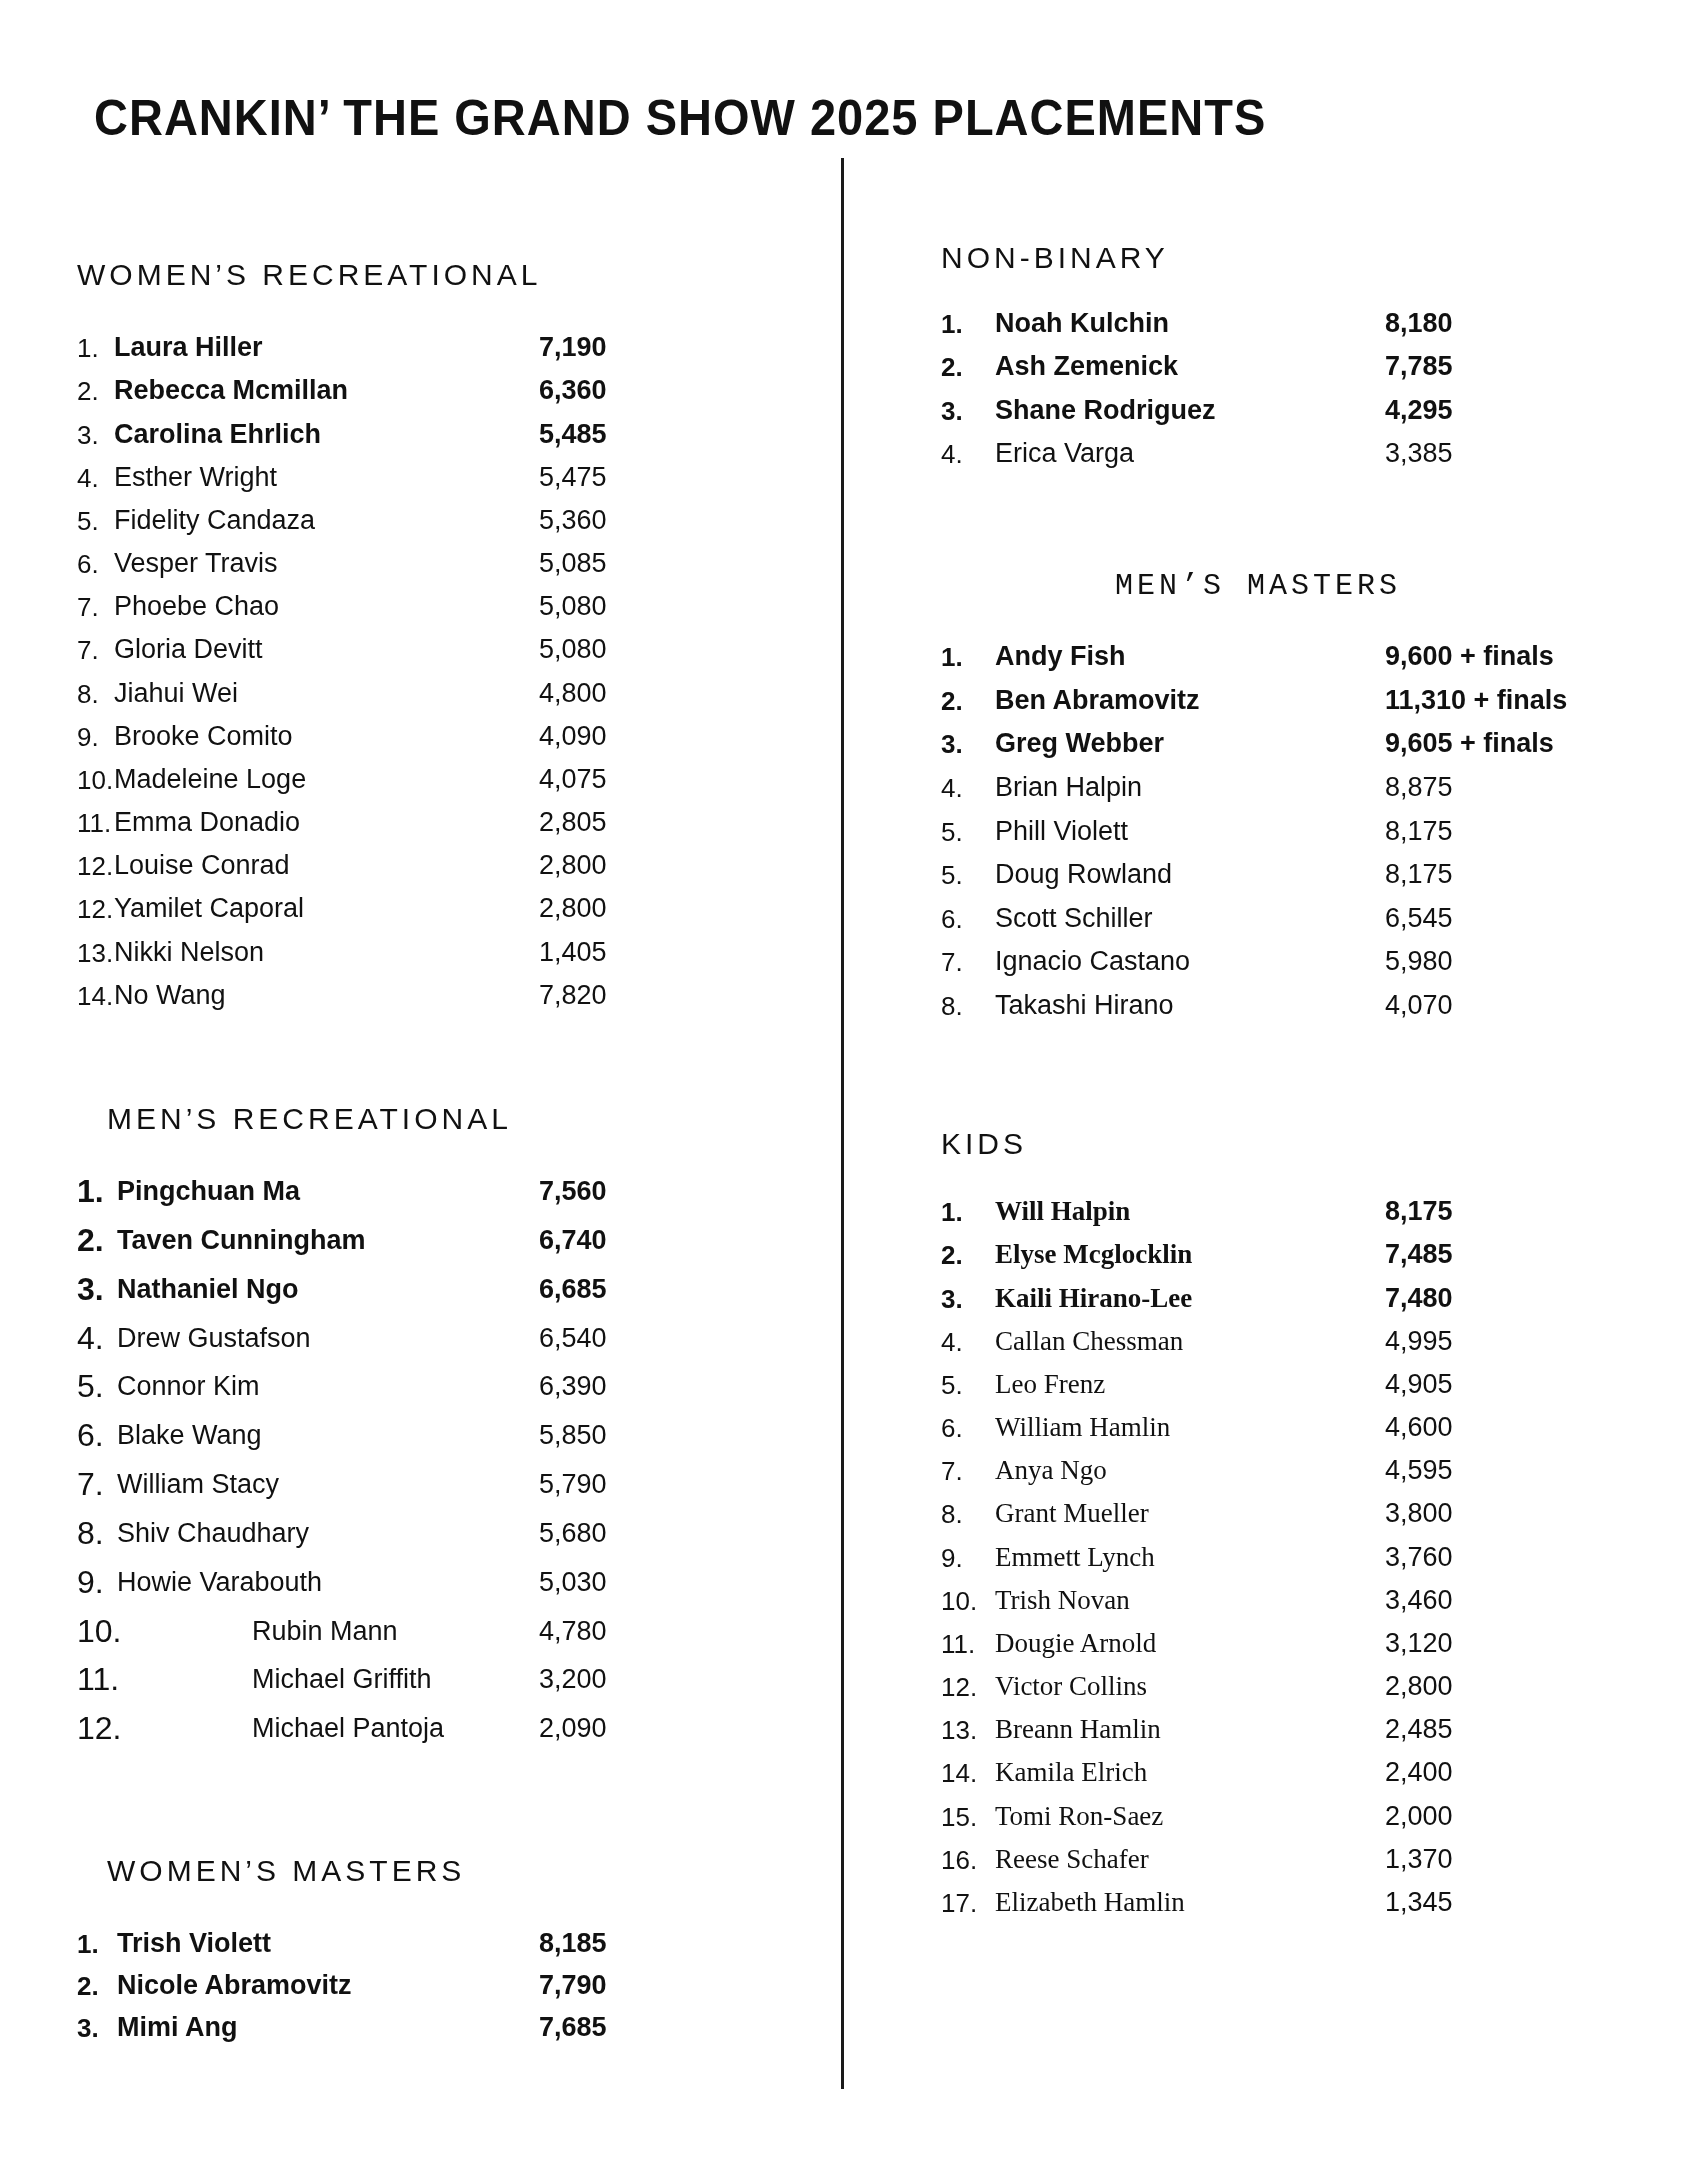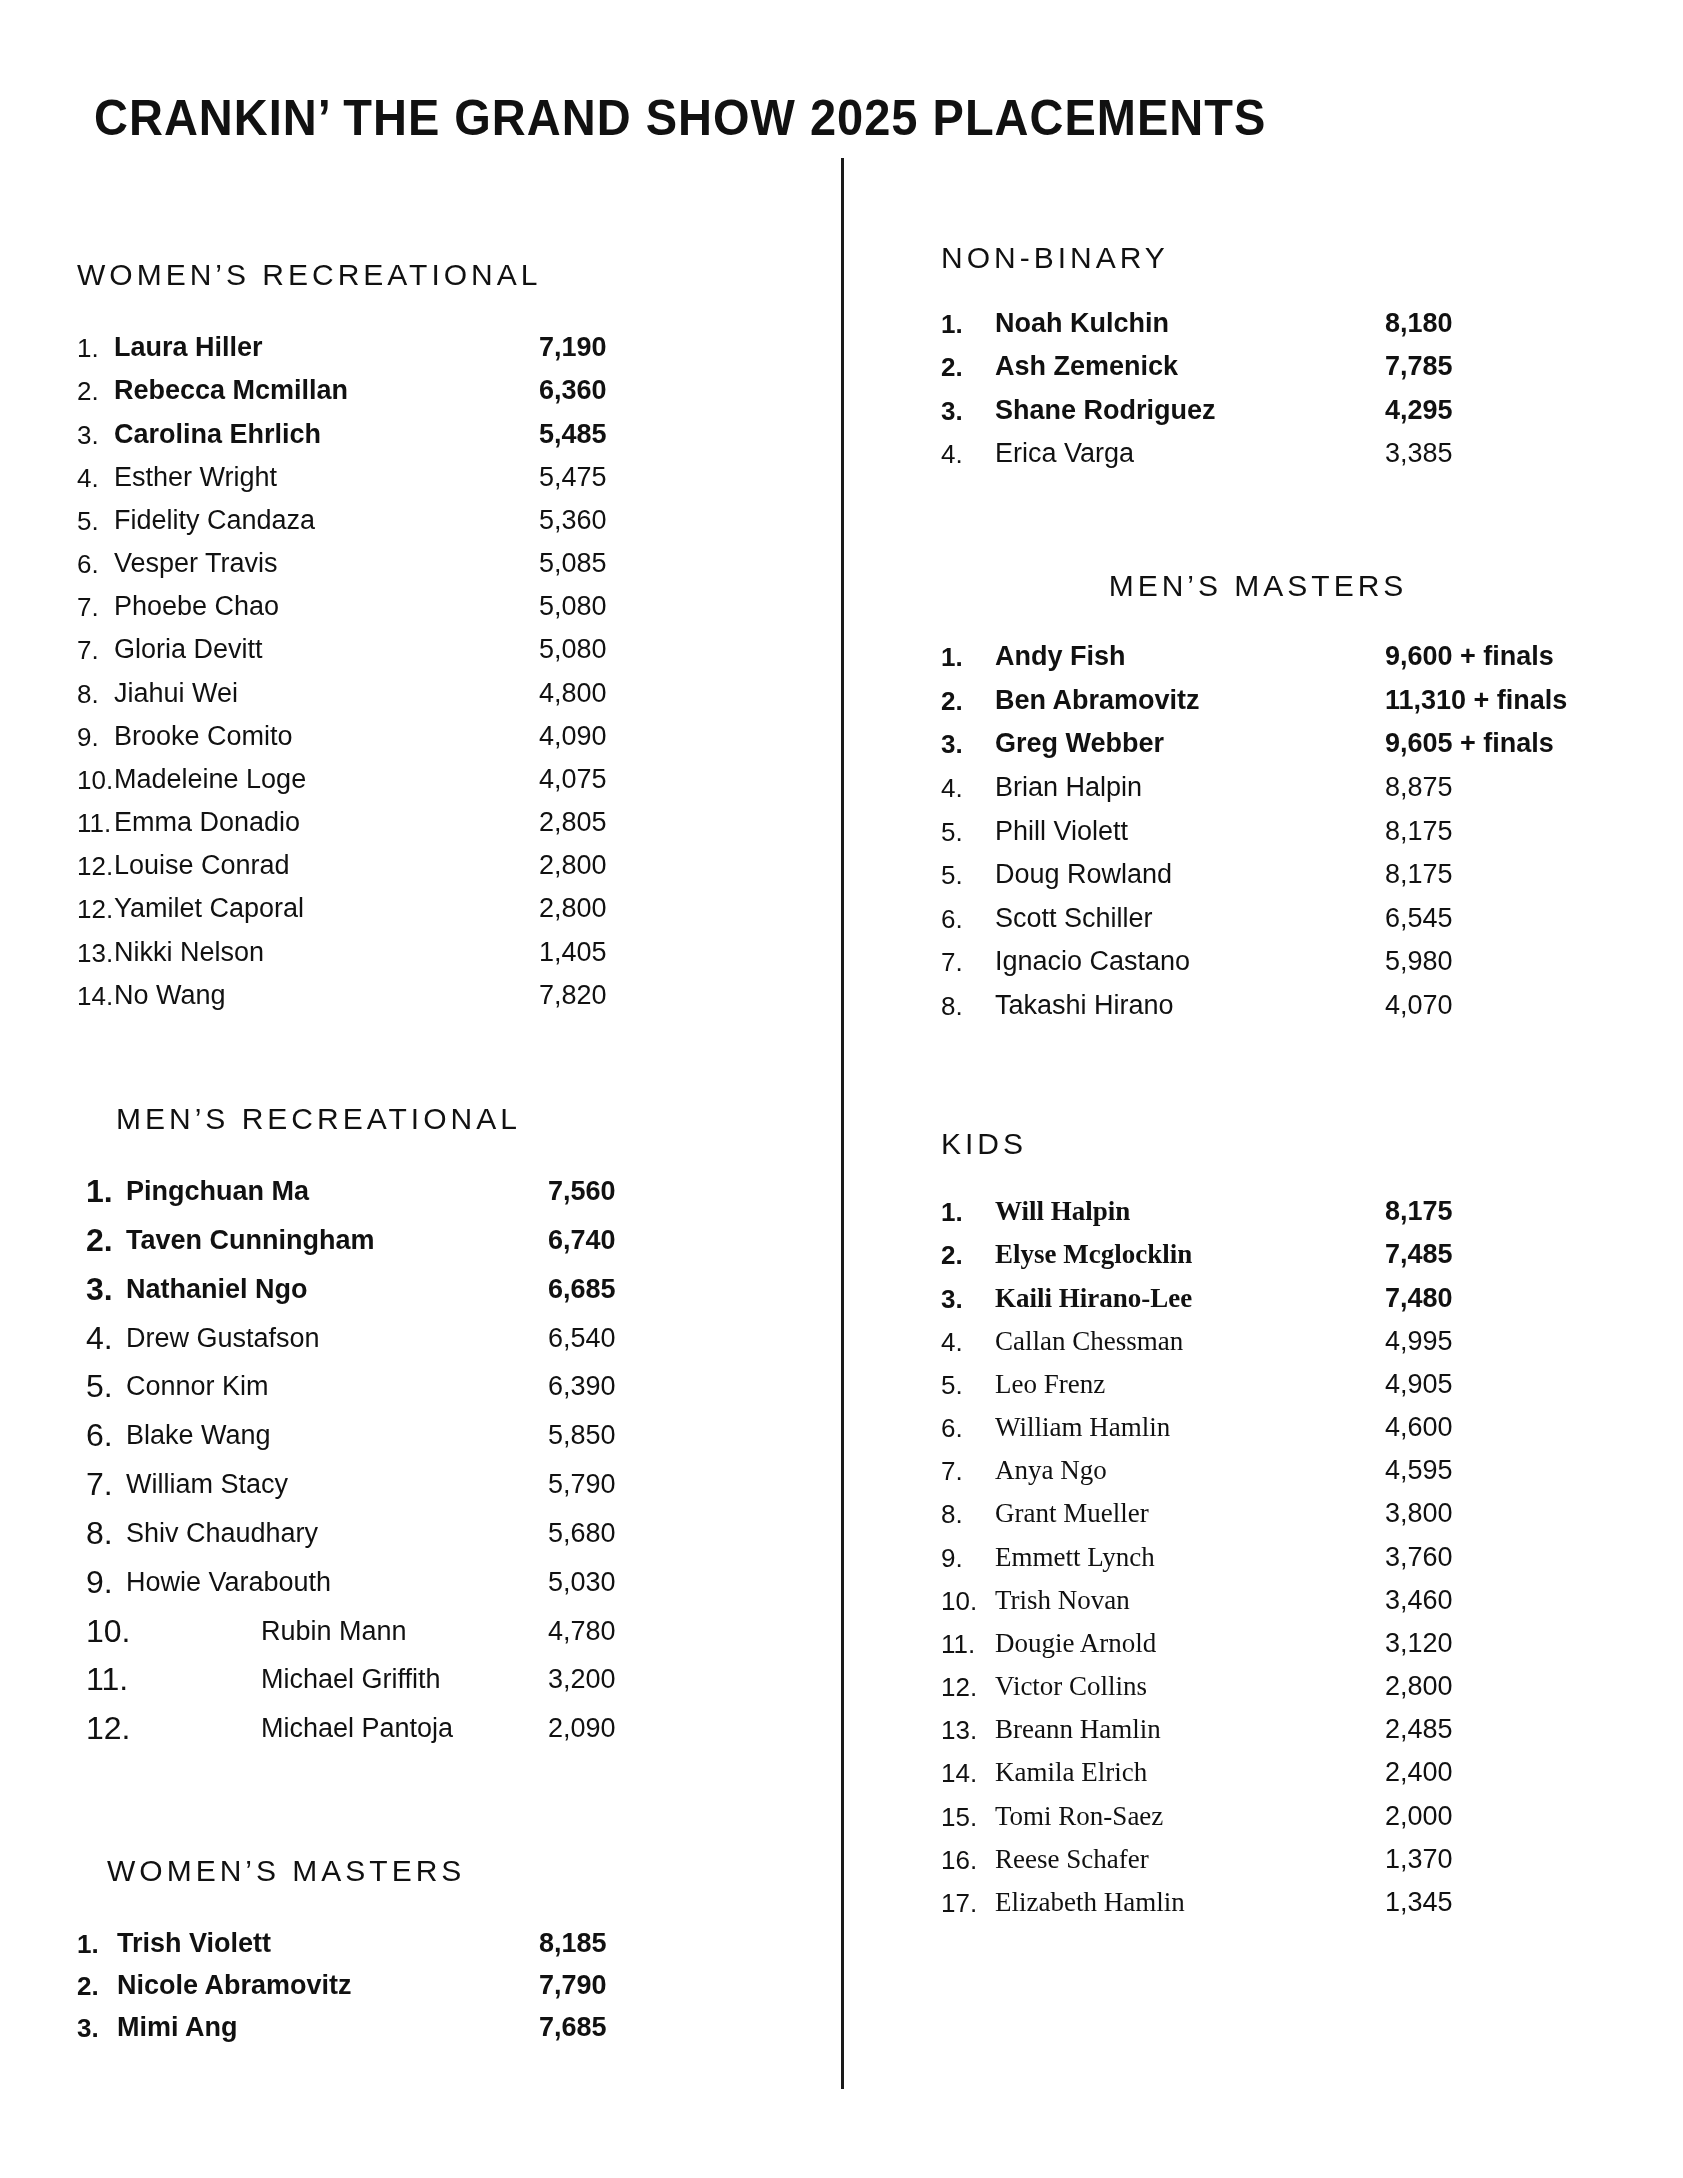--- a/index.html
+++ b/index.html
@@ -48,39 +48,39 @@
   .row .name{position:absolute;}
   .row .score{position:absolute;}
   .b{font-weight:bold;}
 
   
   .sec-wrec{left:77px;top:241px;width:713px;height:871px;margin-top:17px;}
   .sec-wrec .hdr{left:0;width:450px;text-align:center;}
   .sec-wrec .row .name{left:37px;}
   .sec-wrec .row .score{left:462px;}
 
-  .sec-mrec{left:86px;top:1102px;width:713px;height:752px;}
+  .sec-mrec{left:77px;top:1102px;width:713px;height:752px;}
   .sec-mrec .hdr{left:30px;}
   .sec-mrec .row .rank{font-size:32px;top:-3px;}
   .sec-mrec .row .name{left:40px;}
   .sec-mrec .row.indent .name{left:175px;}
   .sec-mrec .row .score{left:462px;}
 
   .sec-wmas{left:77px;top:1854px;width:713px;height:327px;}
   .sec-wmas .hdr{left:30px;}
   .sec-wmas .row .name{left:40px;}
   .sec-wmas .row .score{left:462px;}
 
   .sec-nb{left:941px;top:241px;width:713px;height:327px;}
   .sec-nb .hdr{left:0;}
   .sec-nb .row .name{left:54px;}
   .sec-nb .row .score{left:444px;}
 
   .sec-mmas{left:941px;top:569px;width:713px;height:554px;}
-  .sec-mmas .hdr{left:0;width:634px;text-align:center;}
+  .sec-mmas .hdr{left:0;width:634px;text-align:center;font-family:Liberation Mono, monospace;}
   .sec-mmas .row .name{left:54px;}
   .sec-mmas .row .score{left:444px;}
 
   .sec-kids{left:941px;top:1127px;width:713px;height:871px;}
   .sec-kids .hdr{left:0;}
   .sec-kids .row .name{left:54px;font-family:Liberation Serif, serif;}
   .sec-kids .row .score{left:444px;}
 </style>
 </head>
 <body>

